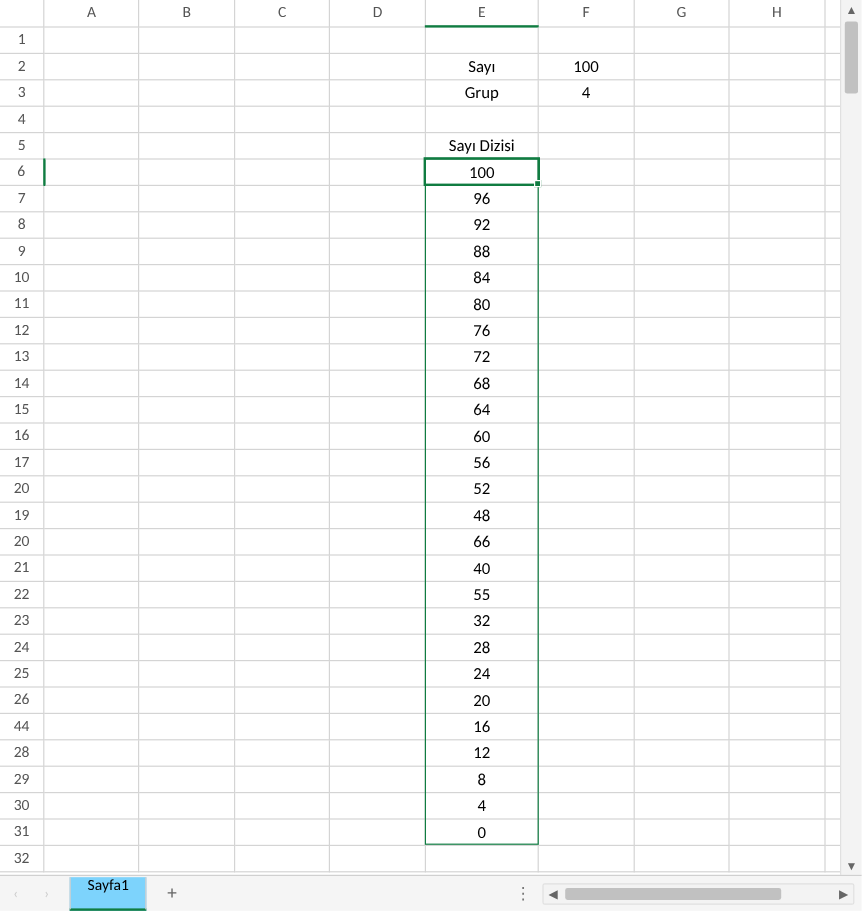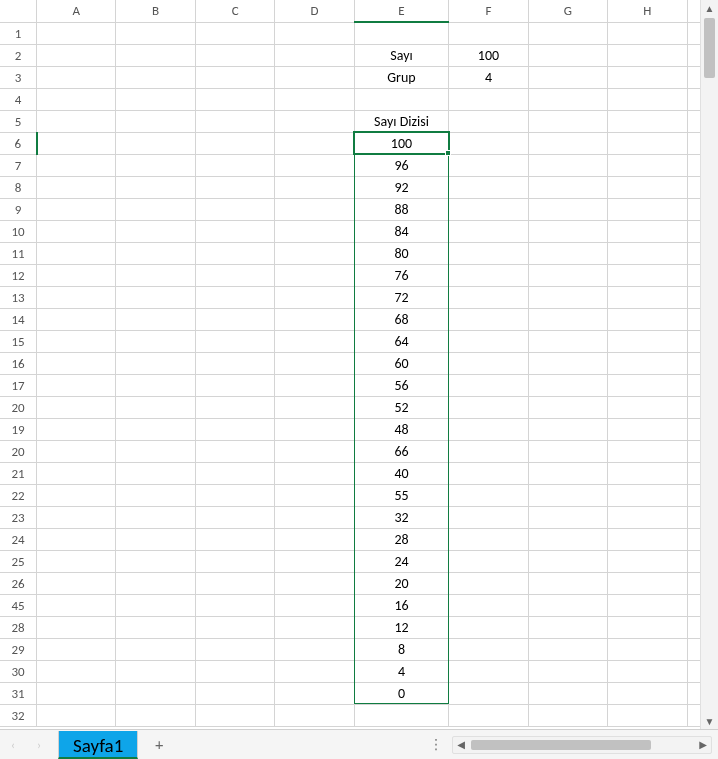--- a/index.html
+++ b/index.html
@@ -138,26 +138,26 @@
     width: 26px; height: 28px;
     display: flex; align-items: center; justify-content: center;
     color: #888;
     cursor: pointer;
     font-size: 12px;
   }
   .tabstrip .navbtn.disabled { color: #ccc; }
   .tabstrip .tab {
     height: 28px;
     padding: 0 14px;
-    background: #0ea5e9;
+    background: #7dd3fc;
     border: 1px solid #d0d0d0;
     border-bottom: 2px solid #107c41;
     border-top: none;
-    display: flex; align-items: flex-end;
-    font-size: 19px;
+    display: flex; align-items: flex-start;
+    font-size: 13px;
     cursor: pointer;
     margin-left: 6px;
   }
   .tabstrip .addtab {
     width: 30px; height: 28px;
     display: flex; align-items: center; justify-content: center;
     color: #666; font-size: 16px;
     cursor: pointer;
     margin-left: 6px;
   }
@@ -515,21 +515,21 @@
           <td class="c-B" id="cell-B26"></td>
           <td class="c-C" id="cell-C26"></td>
           <td class="c-D" id="cell-D26"></td>
           <td class="c-E" id="cell-E26">20</td>
           <td class="c-F" id="cell-F26"></td>
           <td class="c-G" id="cell-G26"></td>
           <td class="c-H" id="cell-H26"></td>
           <td class="c-I" id="cell-I26"></td>
         </tr>
         <tr>
-          <th class="row-head">45</th>
+          <th class="row-head">44</th>
           <td class="c-A" id="cell-A27"></td>
           <td class="c-B" id="cell-B27"></td>
           <td class="c-C" id="cell-C27"></td>
           <td class="c-D" id="cell-D27"></td>
           <td class="c-E" id="cell-E27">16</td>
           <td class="c-F" id="cell-F27"></td>
           <td class="c-G" id="cell-G27"></td>
           <td class="c-H" id="cell-H27"></td>
           <td class="c-I" id="cell-I27"></td>
         </tr>

